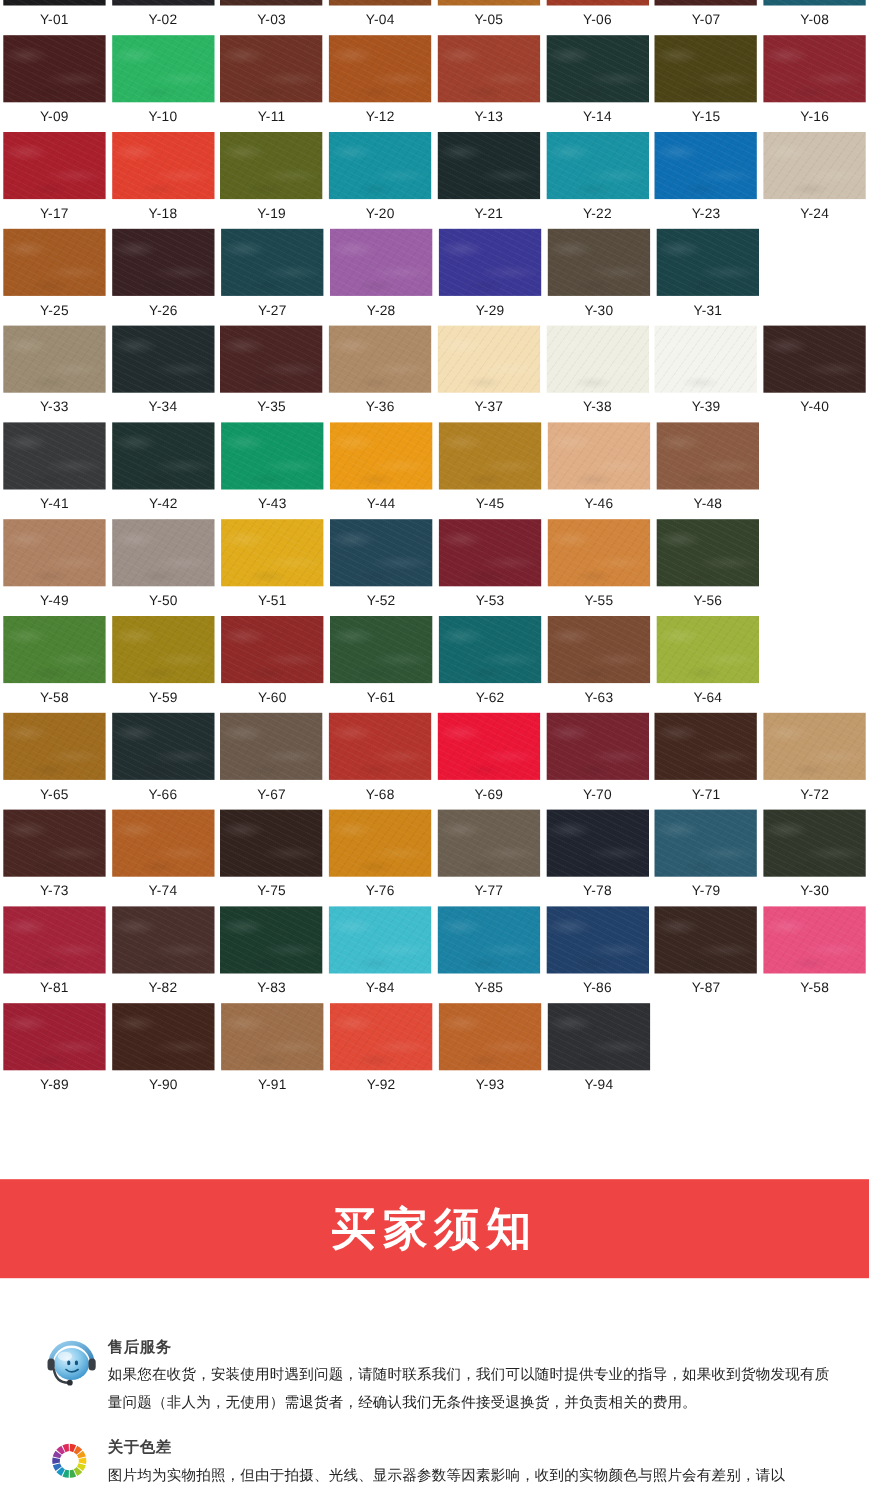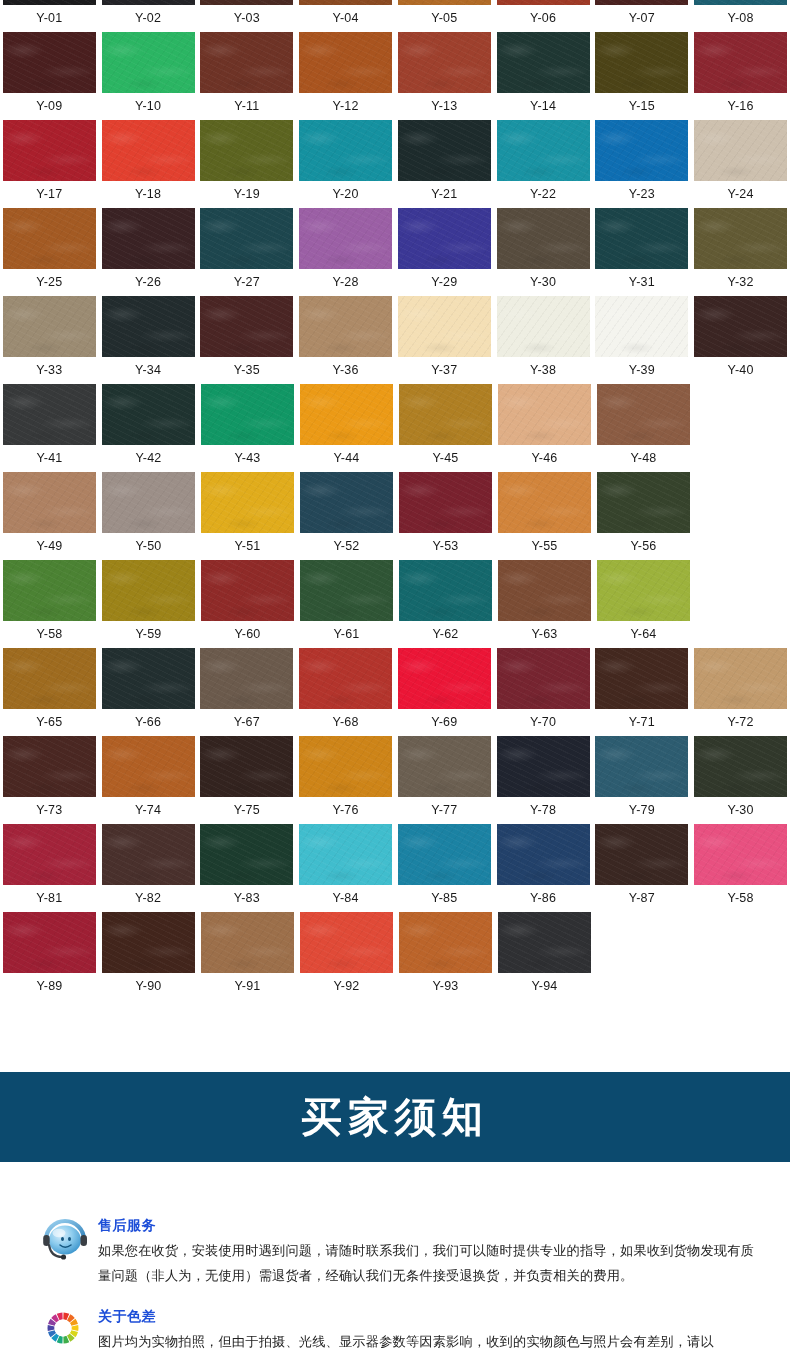--- a/index.html
+++ b/index.html
@@ -64,21 +64,21 @@
     width: 100%;
   }
 
   
   #notice-banner {
     position: absolute;
     left: 0;
     top: 1072px;
     width: 790px;
     height: 90px;
-    background: #0c4a6e;
+    background: #ef4444;
     display: flex;
     align-items: center;
     justify-content: center;
   }
   #notice-banner .banner-title {
     color: #ffffff;
     font-size: 41px;
     font-weight: bold;
     letter-spacing: 6px;
     font-family: "DejaVu Sans", "Liberation Sans", sans-serif;
@@ -100,21 +100,21 @@
     min-width: 56px;
     height: 50px;
     margin-left: 38px;
     position: relative;
   }
   .info-body {
     padding-left: 4px;
     padding-top: 2px;
   }
   .info-heading {
-    color: #1d4ed8;
+    color: #404040;
     font-size: 14px;
     font-weight: bold;
     line-height: 18px;
     letter-spacing: .5px;
     margin-bottom: 4px;
     font-family: "DejaVu Sans", "Liberation Sans", sans-serif;
   }
   .info-text {
     color: #222222;
     font-size: 13.2px;
@@ -266,24 +266,20 @@
           <div class="swatch-chip" style="background: rgb(59, 55, 149);"></div>
           <div class="swatch-label">Y-29</div>
         </div>
         <div class="swatch-cell">
           <div class="swatch-chip" style="background: rgb(87, 76, 62);"></div>
           <div class="swatch-label">Y-30</div>
         </div>
         <div class="swatch-cell">
           <div class="swatch-chip" style="background: rgb(27, 68, 73);"></div>
           <div class="swatch-label">Y-31</div>
-        </div>
-        <div class="swatch-cell">
-          <div class="swatch-chip" style="background: rgb(98, 90, 52);"></div>
-          <div class="swatch-label">Y-32</div>
         </div>
       </div>
       <div class="swatch-row">
         <div class="swatch-cell">
           <div class="swatch-chip" style="background: rgb(155, 139, 114);"></div>
           <div class="swatch-label">Y-33</div>
         </div>
         <div class="swatch-cell">
           <div class="swatch-chip" style="background: rgb(34, 44, 46);"></div>
           <div class="swatch-label">Y-34</div>

